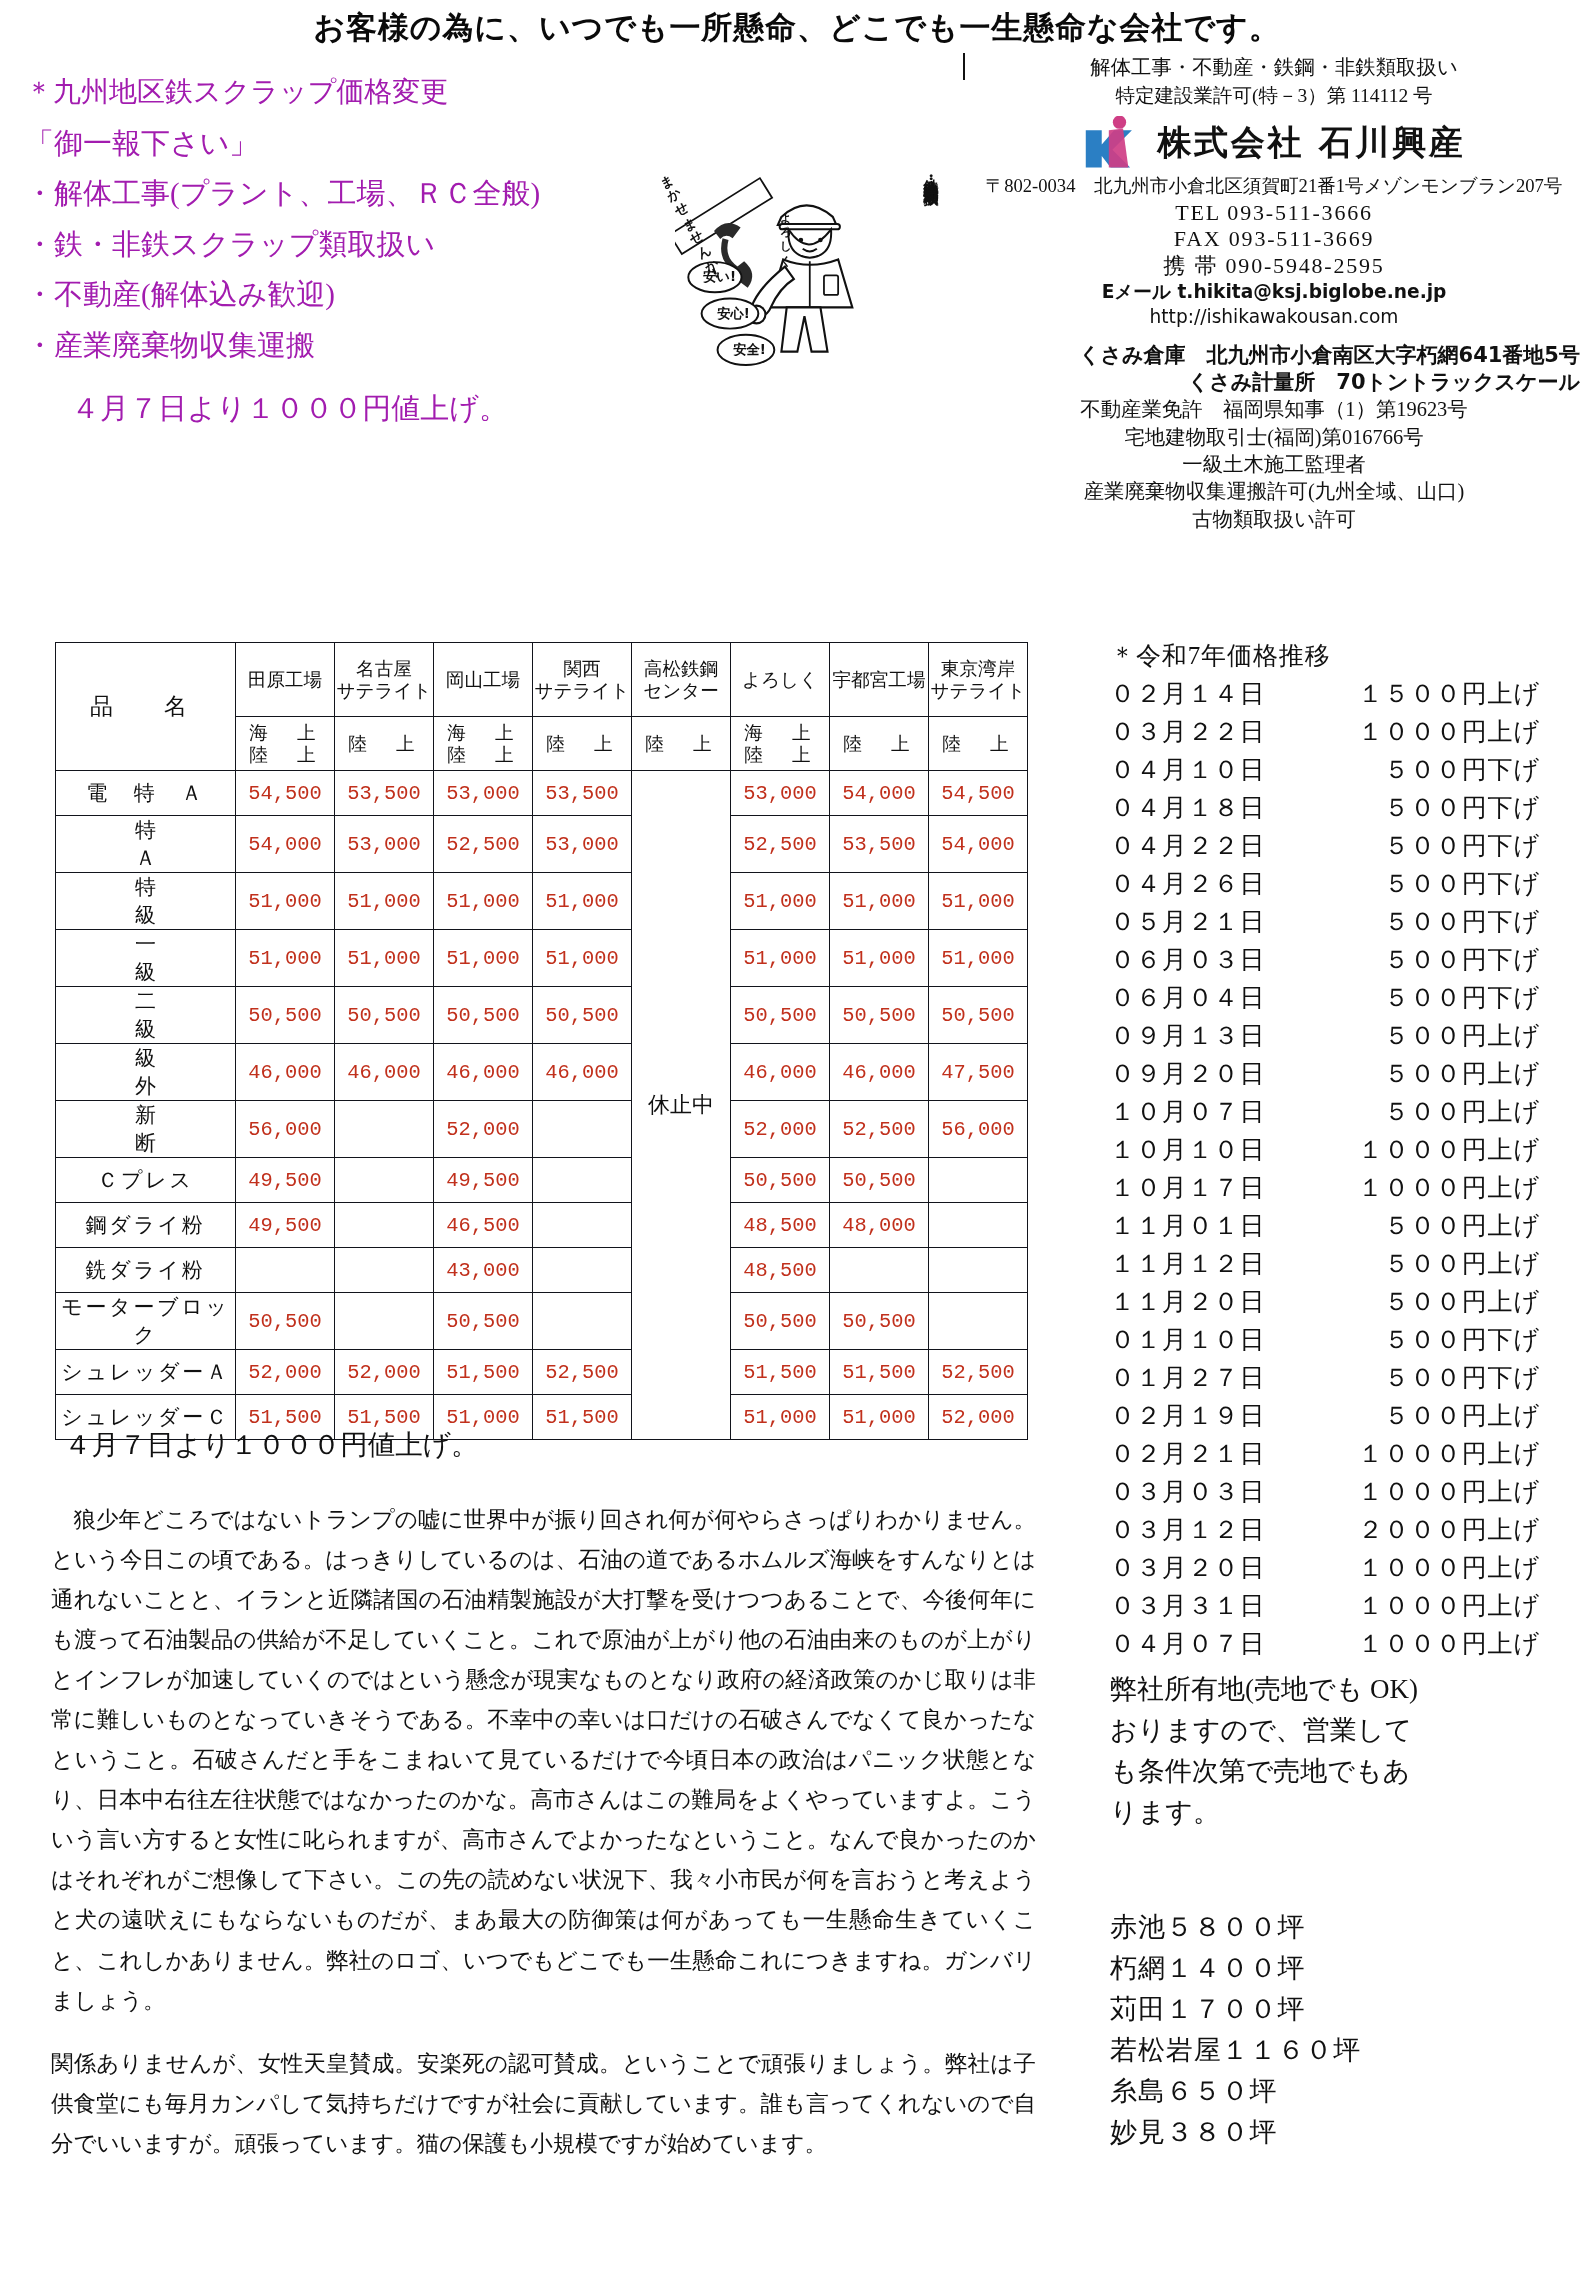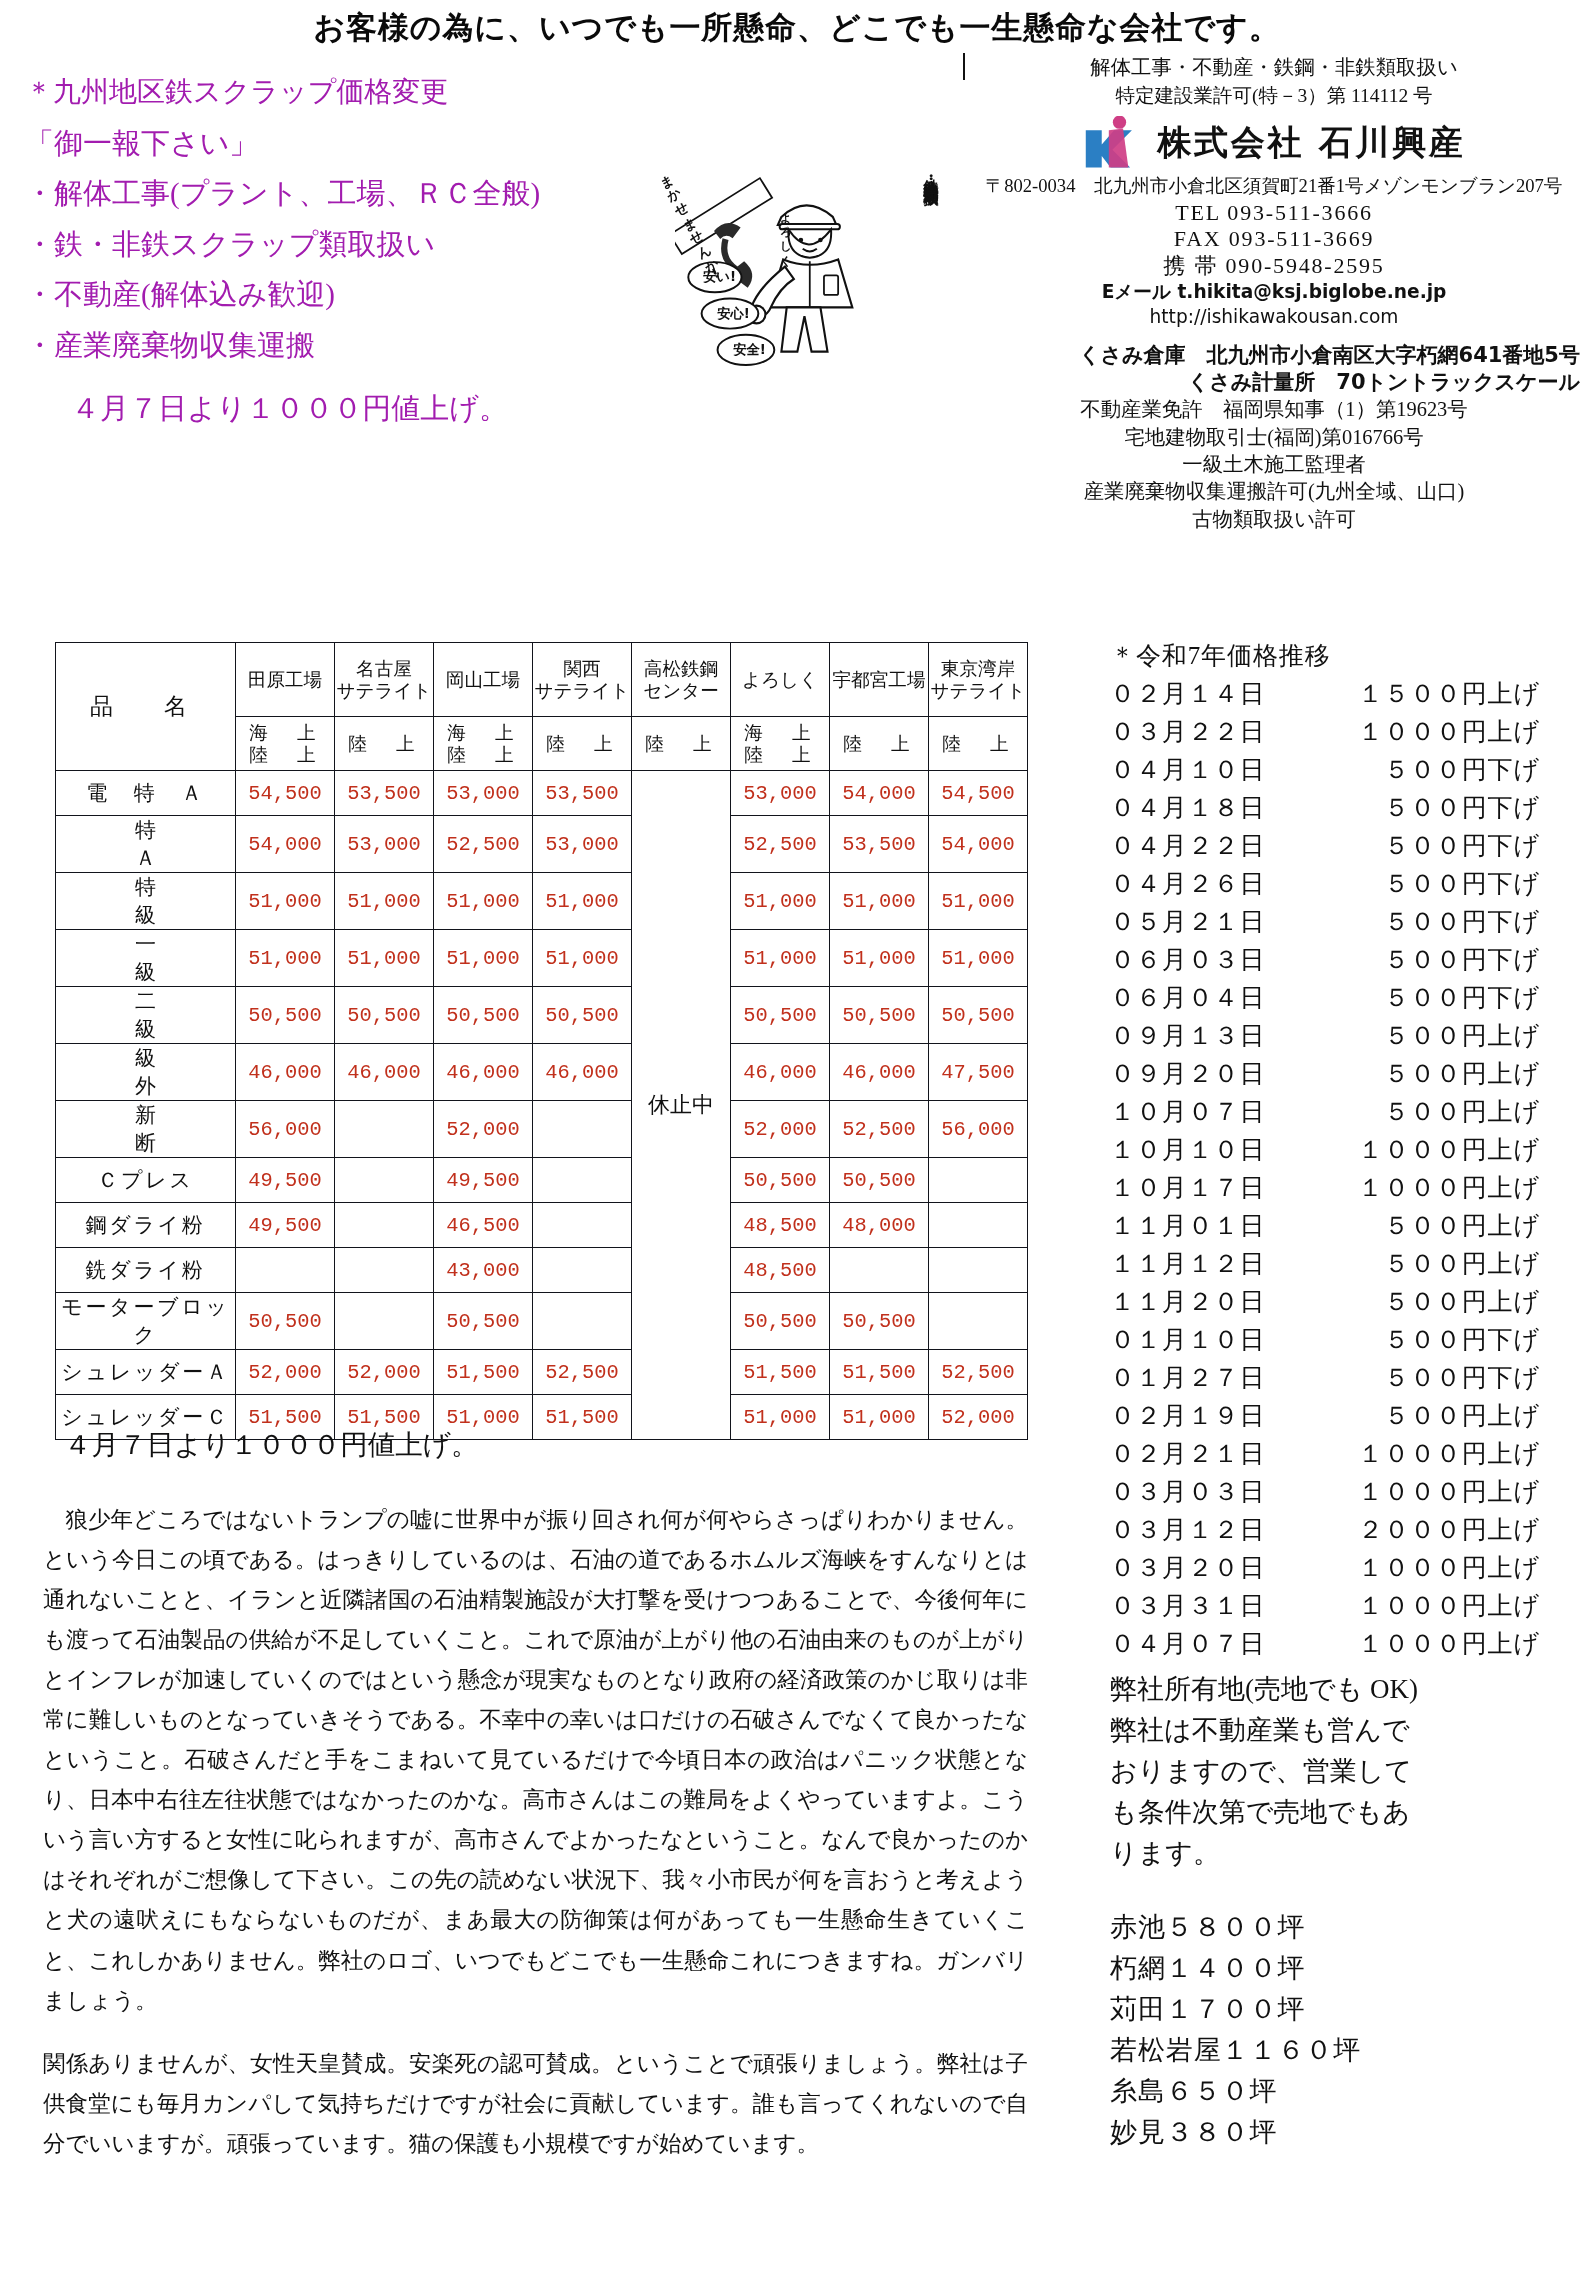--- a/index.html
+++ b/index.html
@@ -92,21 +92,21 @@
     font-family:"Liberation Mono","DejaVu Sans Mono",monospace;
     letter-spacing:0px;
   }
   td.paused{
     font-size:22px;color:#111;
     font-family:"DejaVu Sans","Liberation Sans",sans-serif;
   }
 
   
   .raise2{position:absolute;left:64px;top:1427px;font-size:27.5px;}
-  .essay{position:absolute;left:43px;top:1500px;width:985px;}
+  .essay{position:absolute;left:51px;top:1500px;width:985px;}
   .essay p{
     margin:0 0 23px 0;
     font-size:22.5px;line-height:1.78;
     text-align:justify;text-justify:inter-character;
     text-indent:1em;
   }
   .essay p.noind{text-indent:0;}
 
   
   .history{position:absolute;left:1110px;top:637px;width:479px;}
@@ -493,21 +493,20 @@
         <span class="v">１０００円上げ</span>
       </div>
       <div class="hist-row">
         <span class="d">０４月０７日</span>
         <span class="v">１０００円上げ</span>
       </div>
     </div>
 
   <div class="saleintro" id="sale-intro">
       <div class="ln">弊社所有地(売地でも OK)</div>
-      <div class="ln">弊社は不動産業も営んで</div>
       <div class="ln">おりますので、営業して</div>
       <div class="ln">も条件次第で売地でもあ</div>
       <div class="ln">ります。</div>
     </div>
   <div class="land" id="land-list">
       <div class="ln">赤池５８００坪</div>
       <div class="ln">朽網１４００坪</div>
       <div class="ln">苅田１７００坪</div>
       <div class="ln">若松岩屋１１６０坪</div>
       <div class="ln">糸島６５０坪</div>

